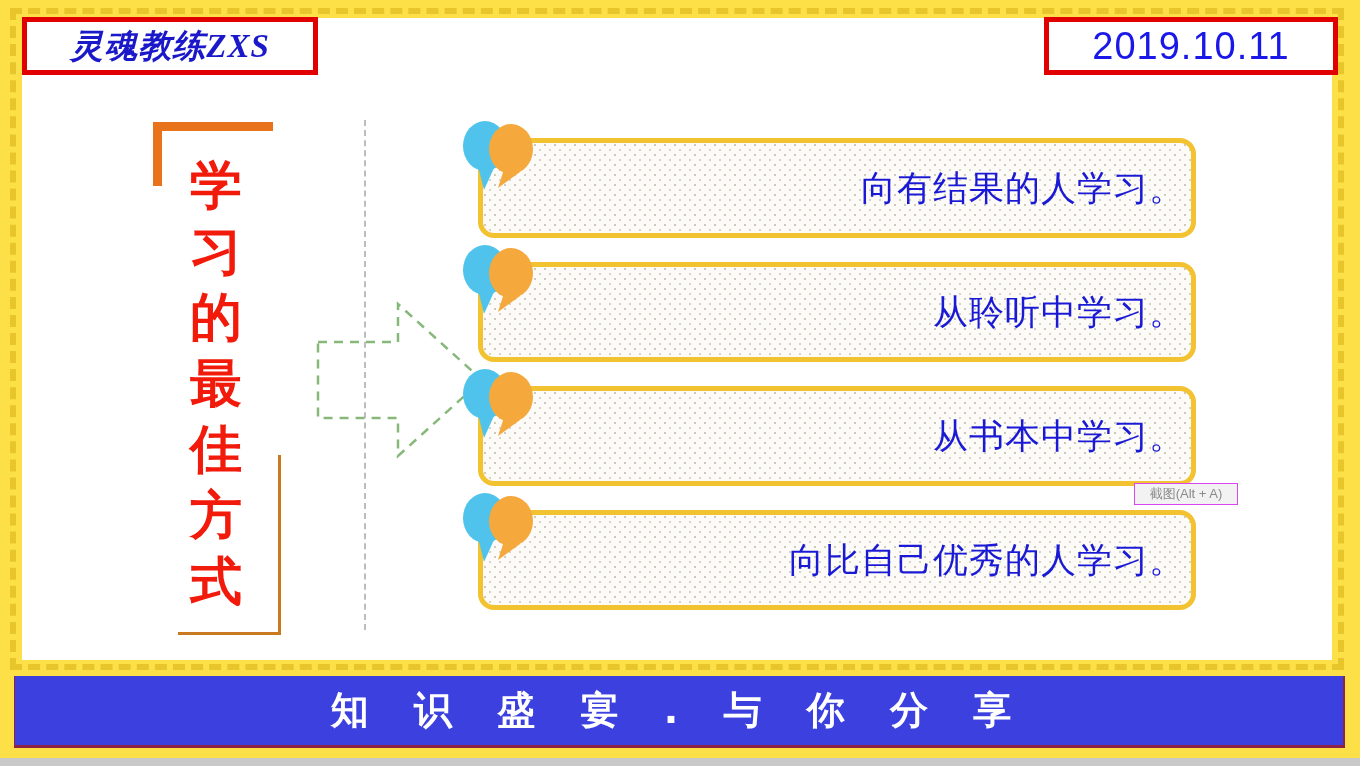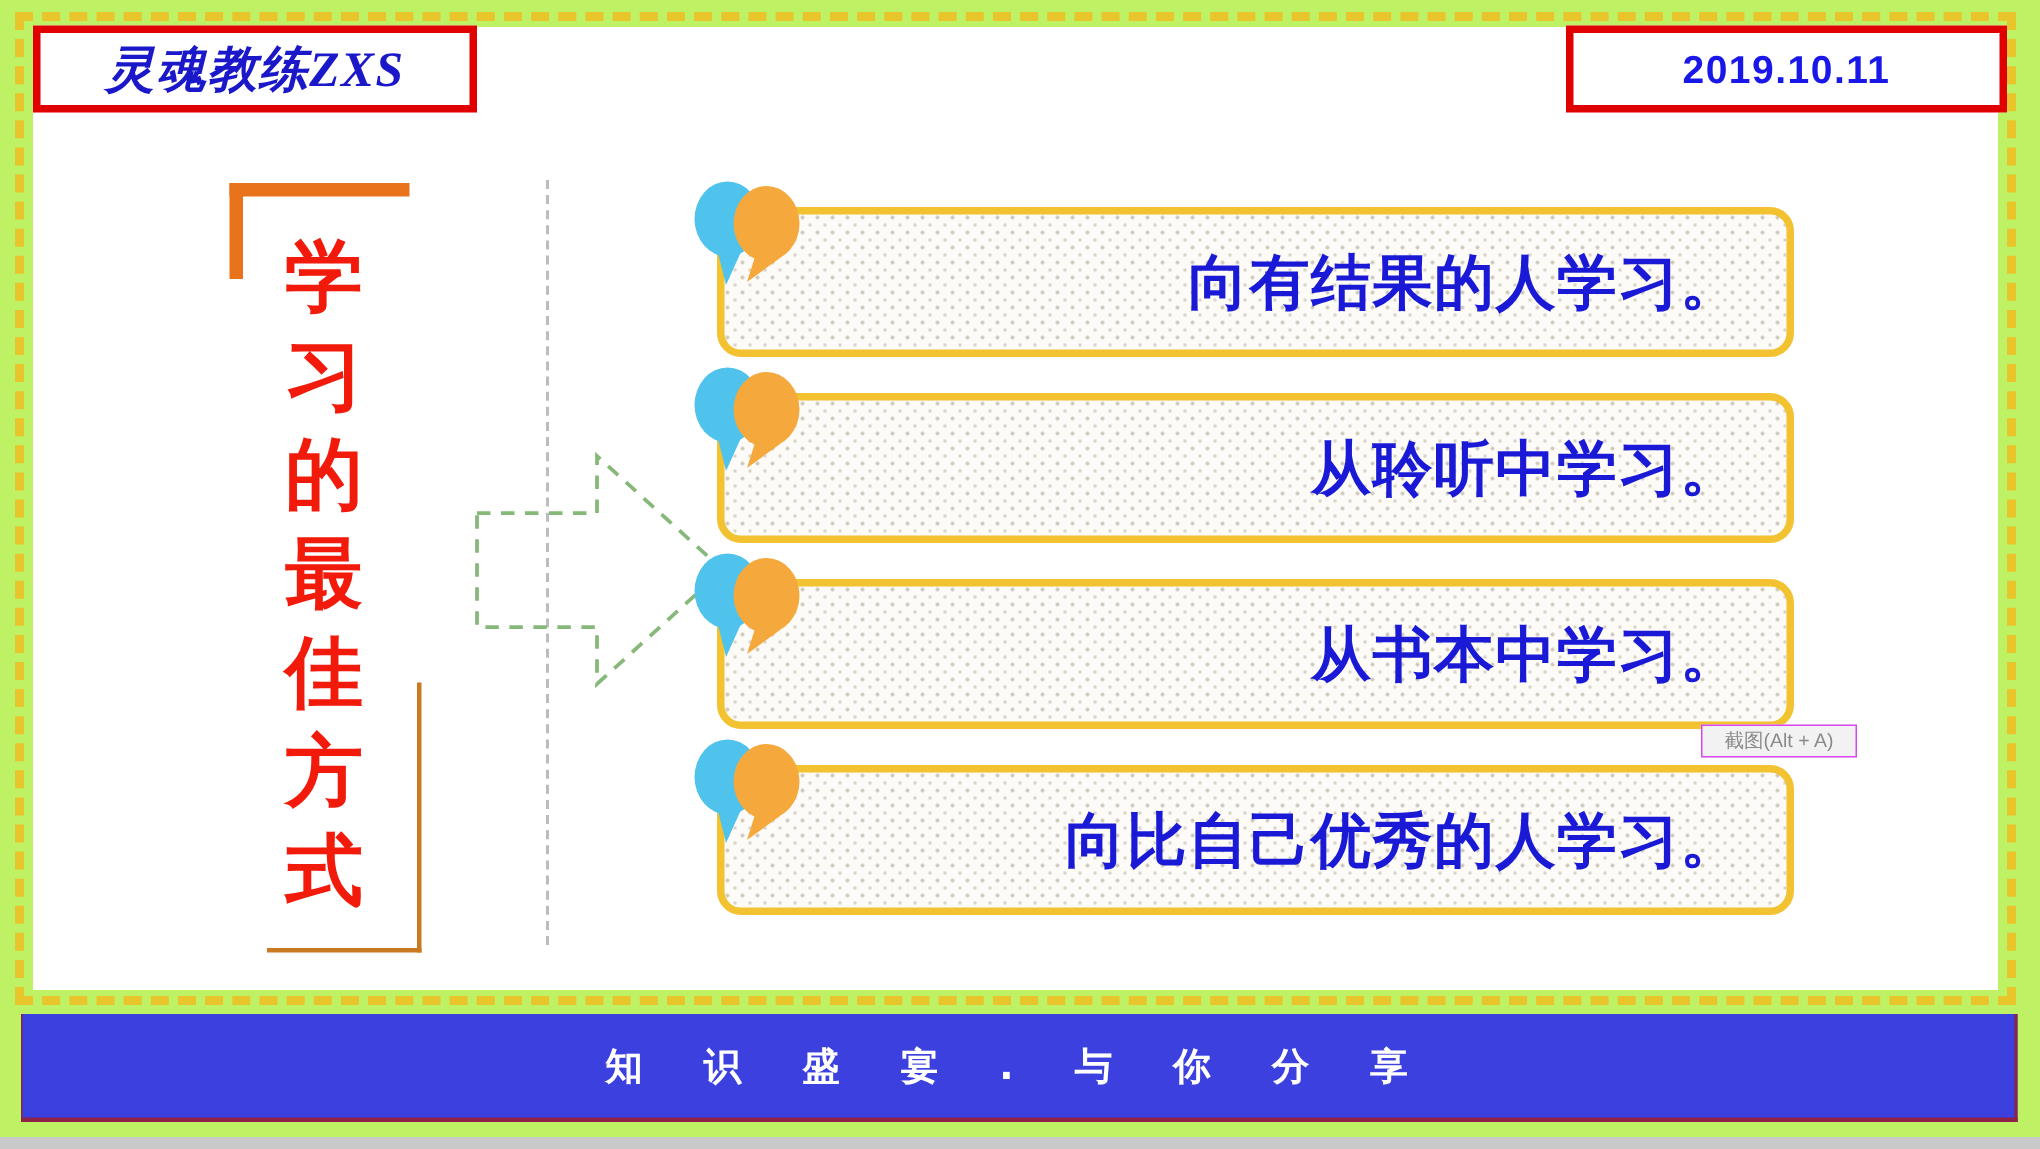--- a/index.html
+++ b/index.html
@@ -11,21 +11,21 @@
     width: 1360px;
     height: 766px;
     overflow: hidden;
     font-family: "Liberation Sans", "DejaVu Sans", sans-serif;
   }
 
   #slide {
     position: relative;
     width: 1360px;
     height: 766px;
-    background: #bef264;
+    background: #fde047;
   }
 
   
   .outer-frame {
     position: absolute;
     left: 10px;
     top: 8px;
     width: 1334px;
     height: 662px;
     border: 6px dashed #E8C52A;
@@ -69,22 +69,22 @@
     white-space: nowrap;
   }
   .badge-date {
     left: 1044px;
     top: 17px;
     width: 294px;
     height: 58px;
   }
   .badge-date .txt {
     font-family: "Liberation Sans", "DejaVu Sans", sans-serif;
-    font-weight: bold;
-    font-size: 26px;
+    font-weight: normal;
+    font-size: 38px;
     color: #1A18E8;
     letter-spacing: 1px;
     white-space: nowrap;
   }
 
   
   .vtitle-wrap {
     position: absolute;
     left: 150px;
     top: 118px;
@@ -161,25 +161,25 @@
       radial-gradient(circle at 2px 2px, #CFC9BC 1.1px, transparent 1.3px),
       radial-gradient(circle at 7px 7px, #D8D3C6 1.0px, transparent 1.2px);
     background-size: 10px 10px, 10px 10px;
     display: flex;
     align-items: center;
     justify-content: flex-end;
     overflow: hidden;
   }
   .card .label {
     font-family: "DejaVu Sans", "Liberation Sans", sans-serif;
-    font-weight: bold;
-    font-size: 40px;
+    font-weight: normal;
+    font-size: 35px;
     color: #1A1AD6;
     letter-spacing: 1px;
-    padding-right: 30px;
+    padding-right: 6px;
     white-space: nowrap;
   }
   .card-1 { top: 138px; }
   .card-2 { top: 262px; }
   .card-3 { top: 386px; }
   .card-4 { top: 510px; }
 
   .bubbles {
     position: absolute;
     left: 458px;
@@ -225,21 +225,21 @@
     border-bottom: 3px solid #8E2246;
     border-right: 2px solid #8E2246;
     border-left: 1px solid #8E2246;
     display: flex;
     align-items: center;
     justify-content: center;
   }
   .banner .txt {
     font-family: "DejaVu Sans", "Liberation Sans", sans-serif;
     font-weight: bold;
-    font-size: 25px;
+    font-size: 38px;
     color: #FFFFFF;
     letter-spacing: 16px;
     white-space: nowrap;
   }
 
   .bottom-strip {
     position: absolute;
     left: 0;
     top: 758px;
     width: 1360px;

